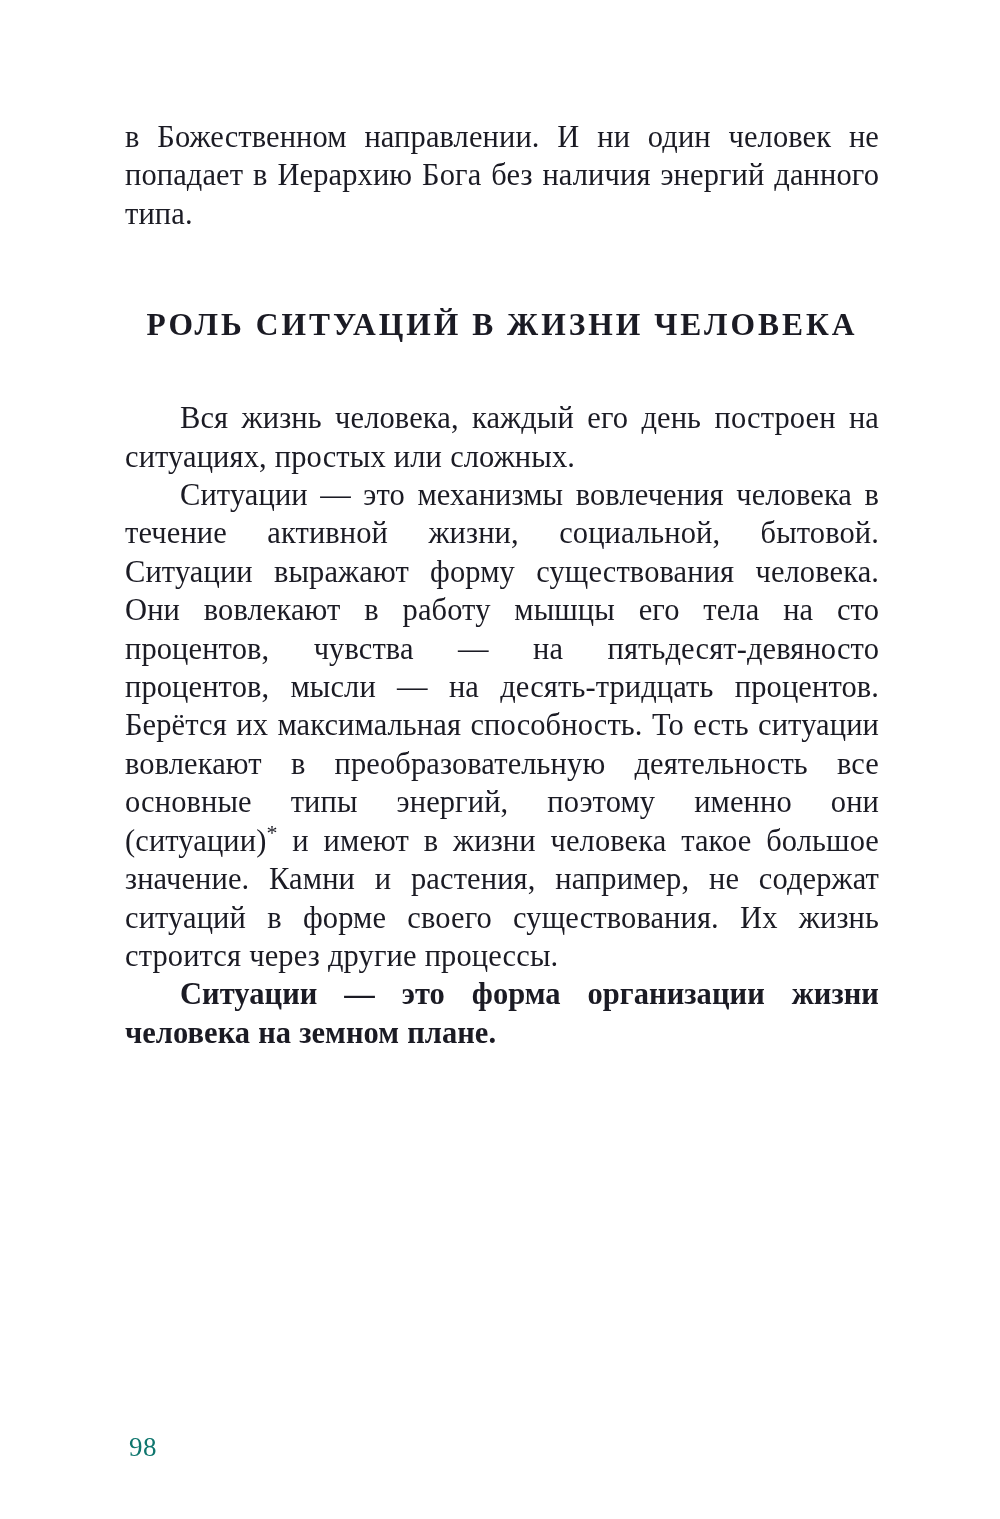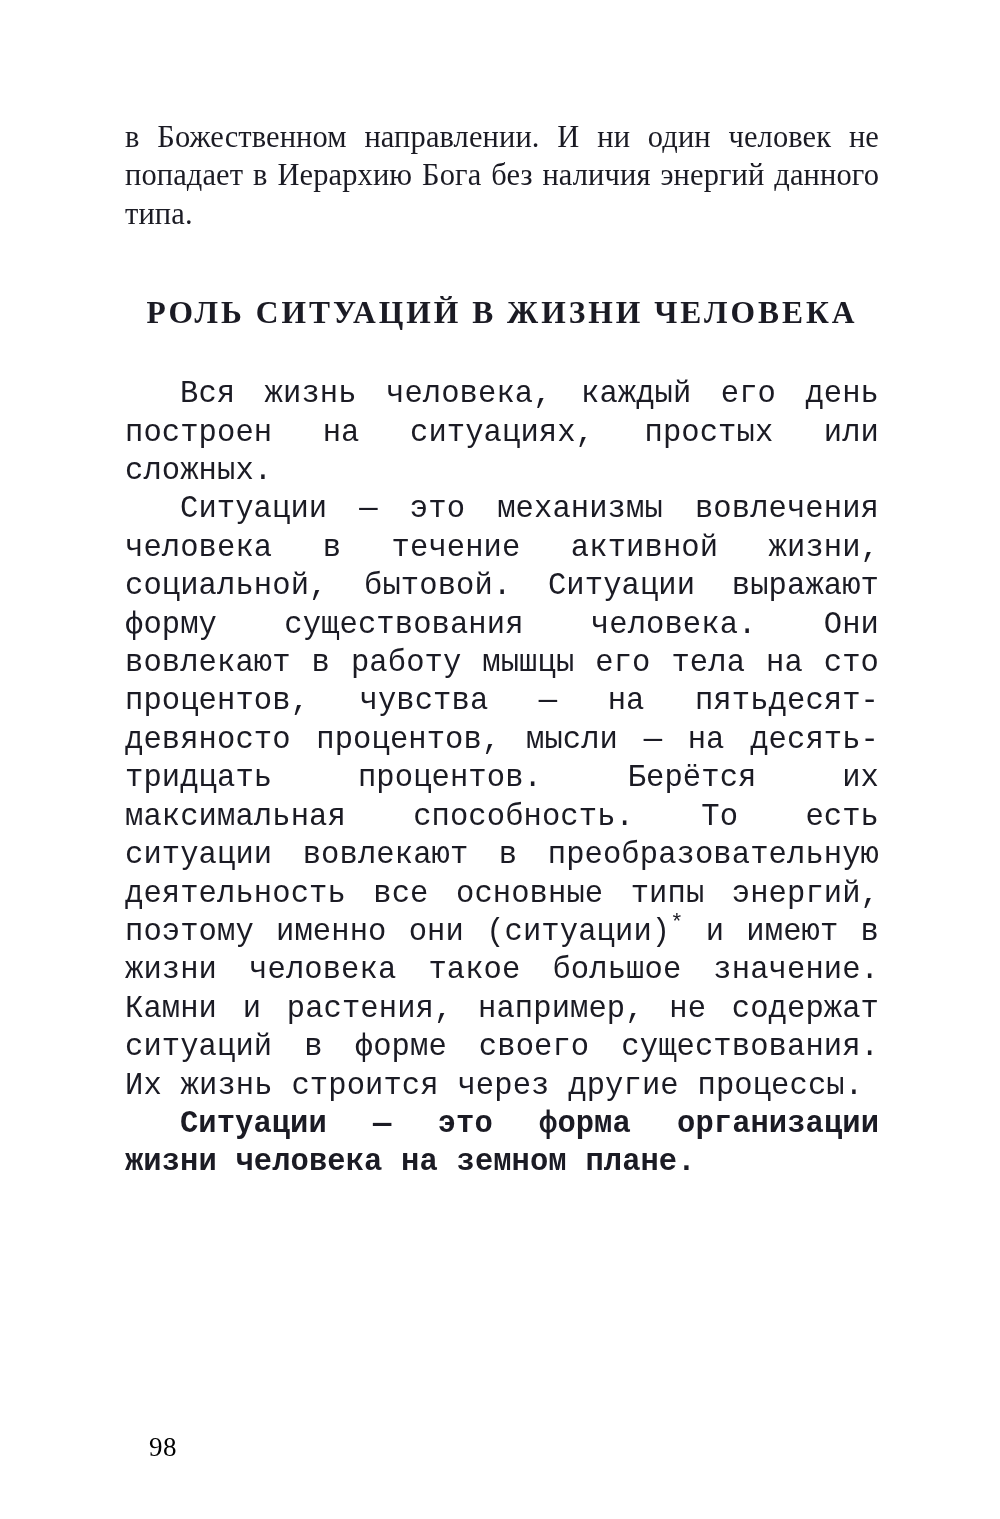--- a/index.html
+++ b/index.html
@@ -40,31 +40,30 @@
     text-justify: inter-word;
     letter-spacing: 0.1px;
     word-spacing: 0.4px;
     hyphens: manual;
   }
   .para.cont {
     text-indent: 0;
   }
   .para.indent {
     text-indent: 55px;
-    font-family: Liberation Mono, monospace;
   }
   .para.bold {
     font-weight: bold;
     letter-spacing: 0.05px;
   }
   
   .para { text-align-last: left; }
 
   .chapter-heading {
-    margin: 0;
+    margin: 12px;
     font-size: 31.5px;
     font-weight: bold;
     letter-spacing: 3.0px;
     text-align: center;
     white-space: nowrap;
     text-transform: uppercase;
   }
 
   .spacer-before-heading { height: 62px; }
   .spacer-after-heading { height: 44px; }
@@ -75,22 +74,21 @@
     line-height: 0;
   }
 
   .page-number {
     position: absolute;
     left: 129px;
     top: 1434px;
     font-size: 27px;
     line-height: 1;
     letter-spacing: 0.4px;
-    color: #000000;
-    margin-left: 20px;
+    color: #0f766e;
   }
 </style>
 </head>
 <body>
 
 <div class="page">
 
   <div class="text-block">
 
     <p class="para cont">в Божественном направлении. И ни один человек не попадает в Иерархию Бога без наличия энергий данного типа.</p>

